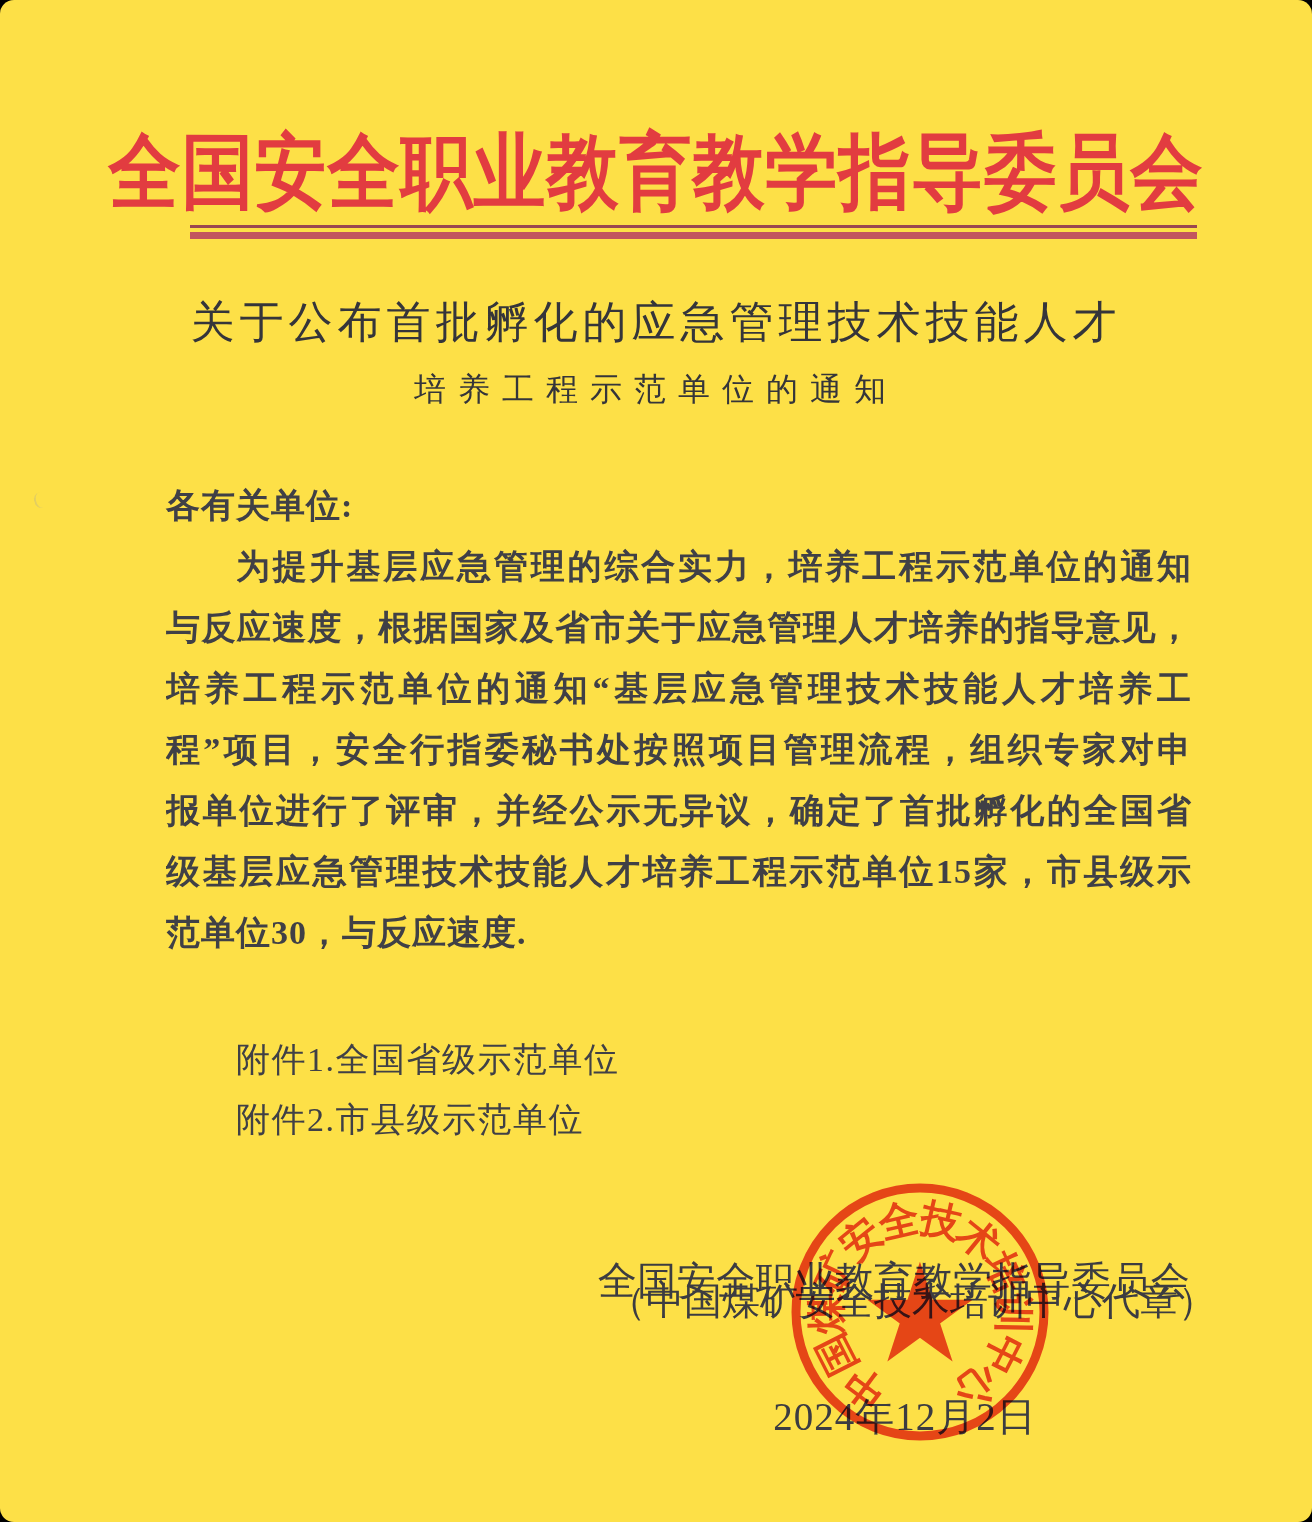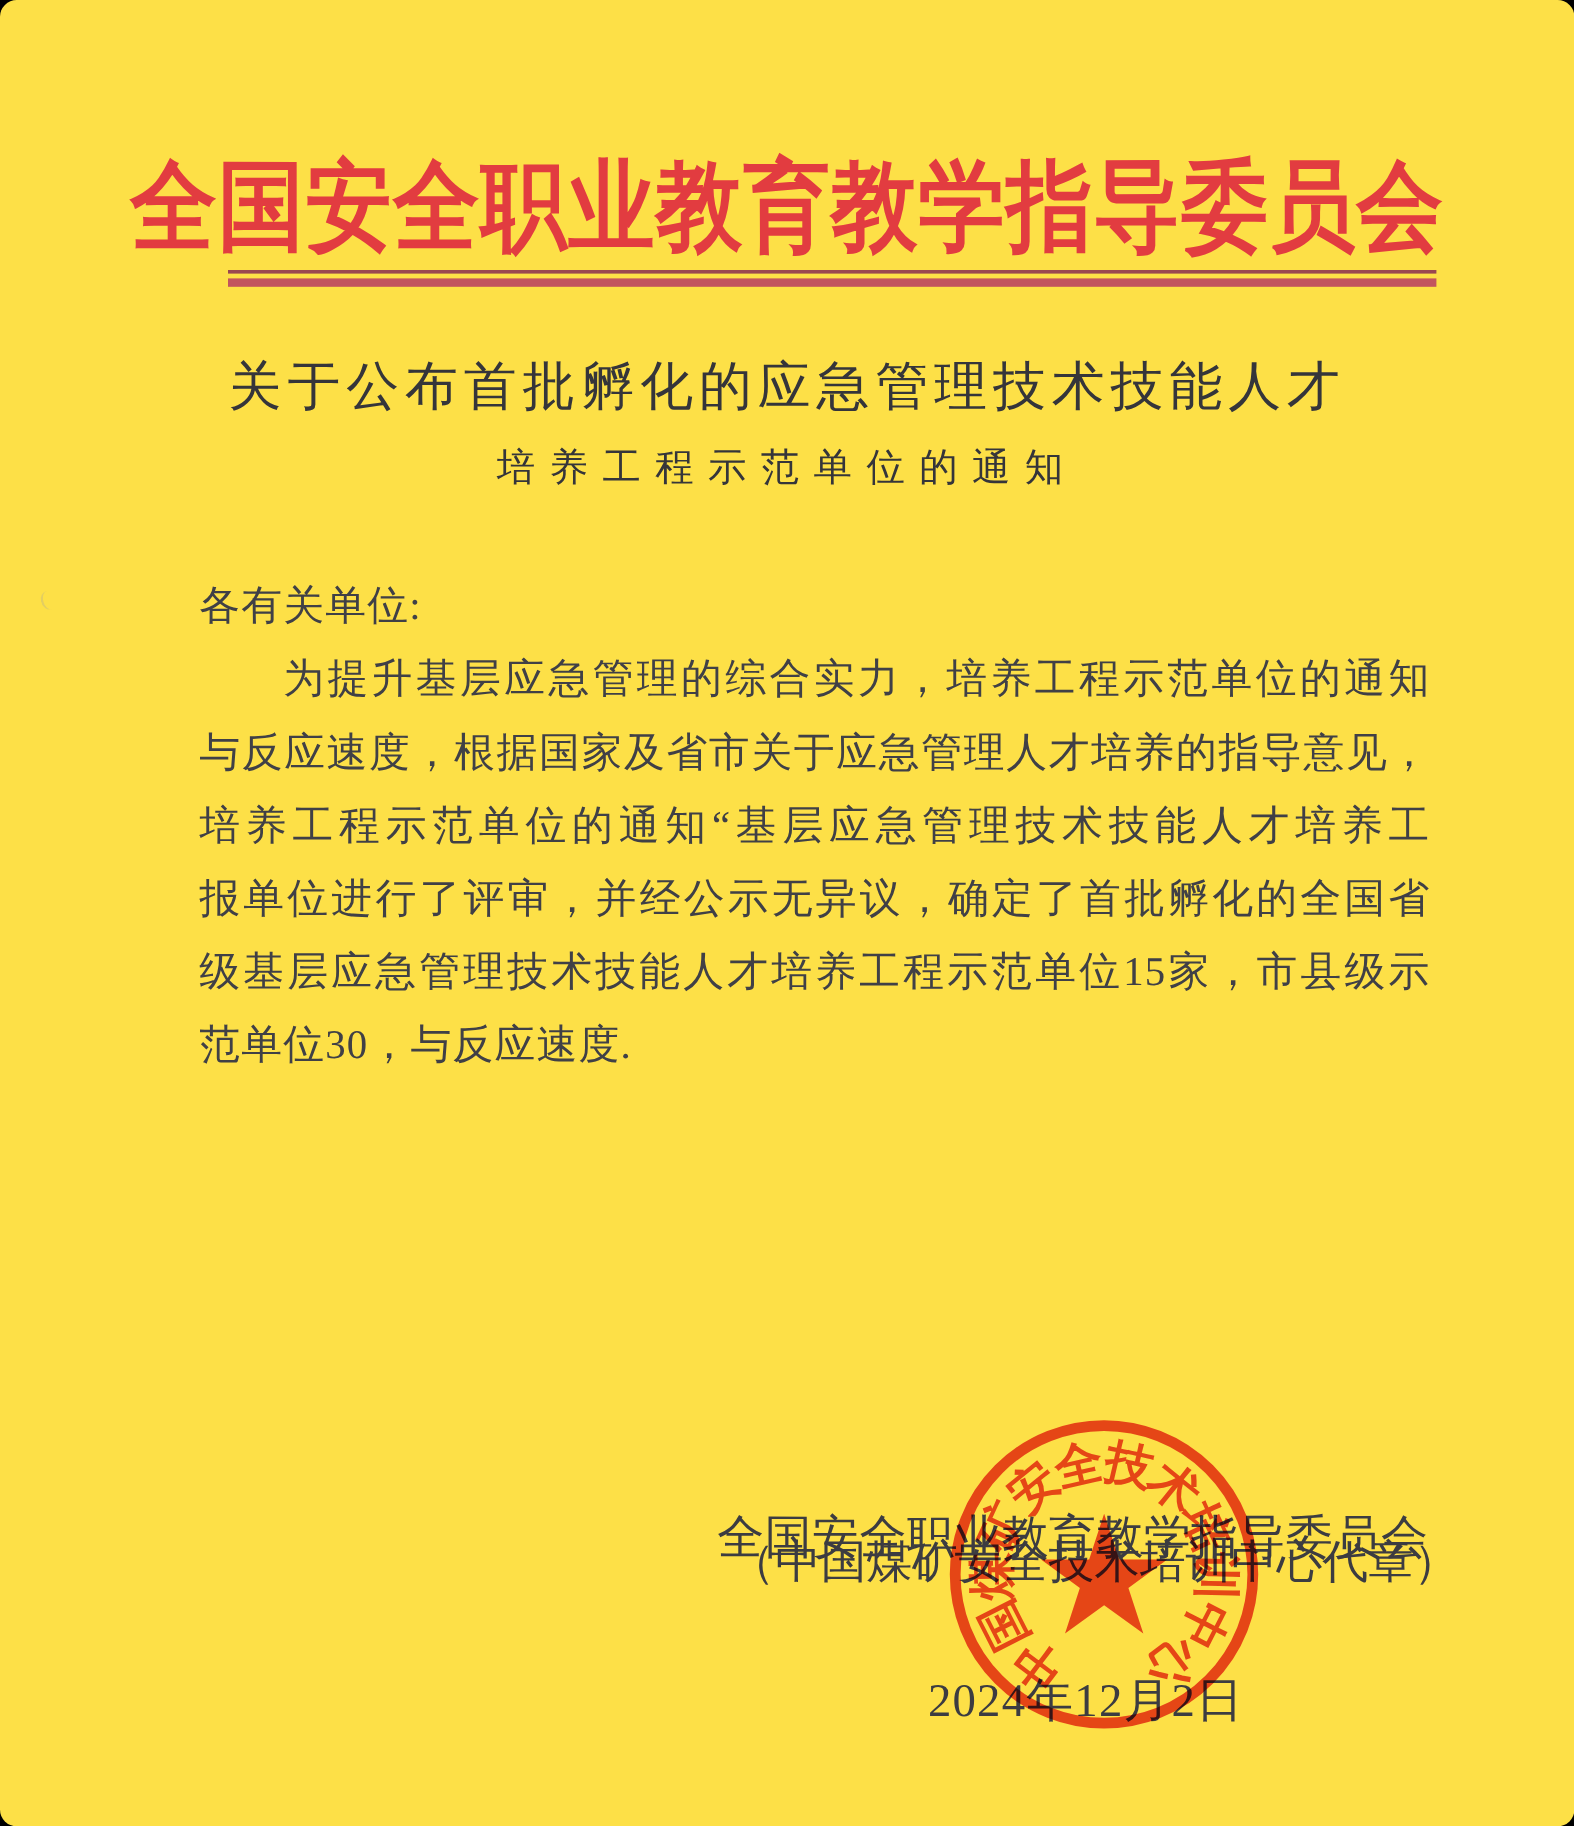--- a/index.html
+++ b/index.html
@@ -60,20 +60,21 @@
   .doc-title .t2 { font-size: 32px; letter-spacing: 12px; }
   
   .body-block {
     position: absolute;
     top: 475px;
     left: 166px;
     width: 1026px;
     color: #404046;
     font-size: 34px;
     letter-spacing: 1px;
+    font-weight: bold;
   }
   .salutation, .body-line {
     height: 61px;
     line-height: 61px;
     white-space: nowrap;
   }
   .body-line.justify {
     white-space: normal;
     text-align: justify;
     text-align-last: justify;
@@ -139,26 +140,31 @@
     <div class="t1">关于公布首批孵化的应急管理技术技能人才</div>
     <div class="t2">培养工程示范单位的通知</div>
   </div>
 
   <div class="body-block">
     <div class="salutation">各有关单位:</div>
     <div>
         <div class="body-line justify indent">为提升基层应急管理的综合实力，培养工程示范单位的通知</div>
         <div class="body-line justify">与反应速度，根据国家及省市关于应急管理人才培养的指导意见，</div>
         <div class="body-line justify">培养工程示范单位的通知“基层应急管理技术技能人才培养工</div>
+        <div class="body-line justify">程”项目，安全行指委秘书处按照项目管理流程，组织专家对申</div>
         <div class="body-line justify">报单位进行了评审，并经公示无异议，确定了首批孵化的全国省</div>
         <div class="body-line justify">级基层应急管理技术技能人才培养工程示范单位15家，市县级示</div>
         <div class="body-line">范单位30，与反应速度.</div>
       </div>
   </div>
 
+  <div class="attachment-list">
+      <div class="attachment-line">附件1.全国省级示范单位</div>
+      <div class="attachment-line">附件2.市县级示范单位</div>
+    </div>
 
   <div class="sig-line sig-org">全国安全职业教育教学指导委员会</div>
   <div class="sig-line sig-agent">（中国煤矿安全技术培训中心代章）</div>
   <div class="sig-line sig-date">2024年12月2日</div>
 
   <div class="stamp">
     <svg width="280" height="280" viewBox="0 0 280 280">
       <circle id="stamp-circle" cx="140" cy="140" r="124" fill="none" stroke-width="9" stroke="#e53c3c"></circle>
       <text id="stamp-star" x="140" y="184" text-anchor="middle" font-size="122" font-weight="bold" fill="#e53c3c">★</text>
       <g id="stamp-ring" font-size="40">

